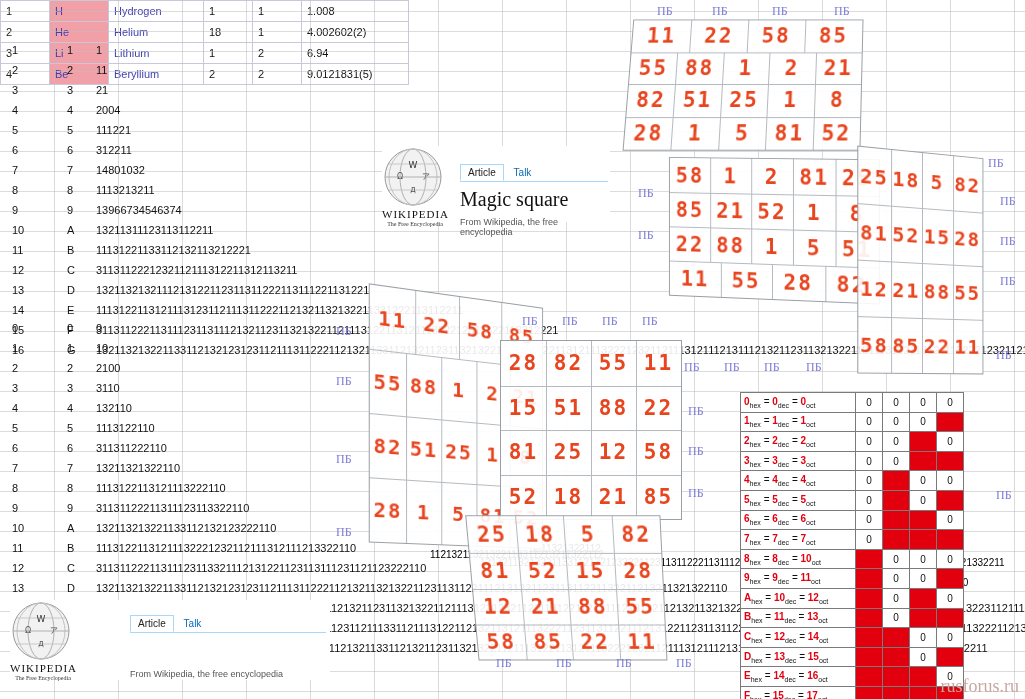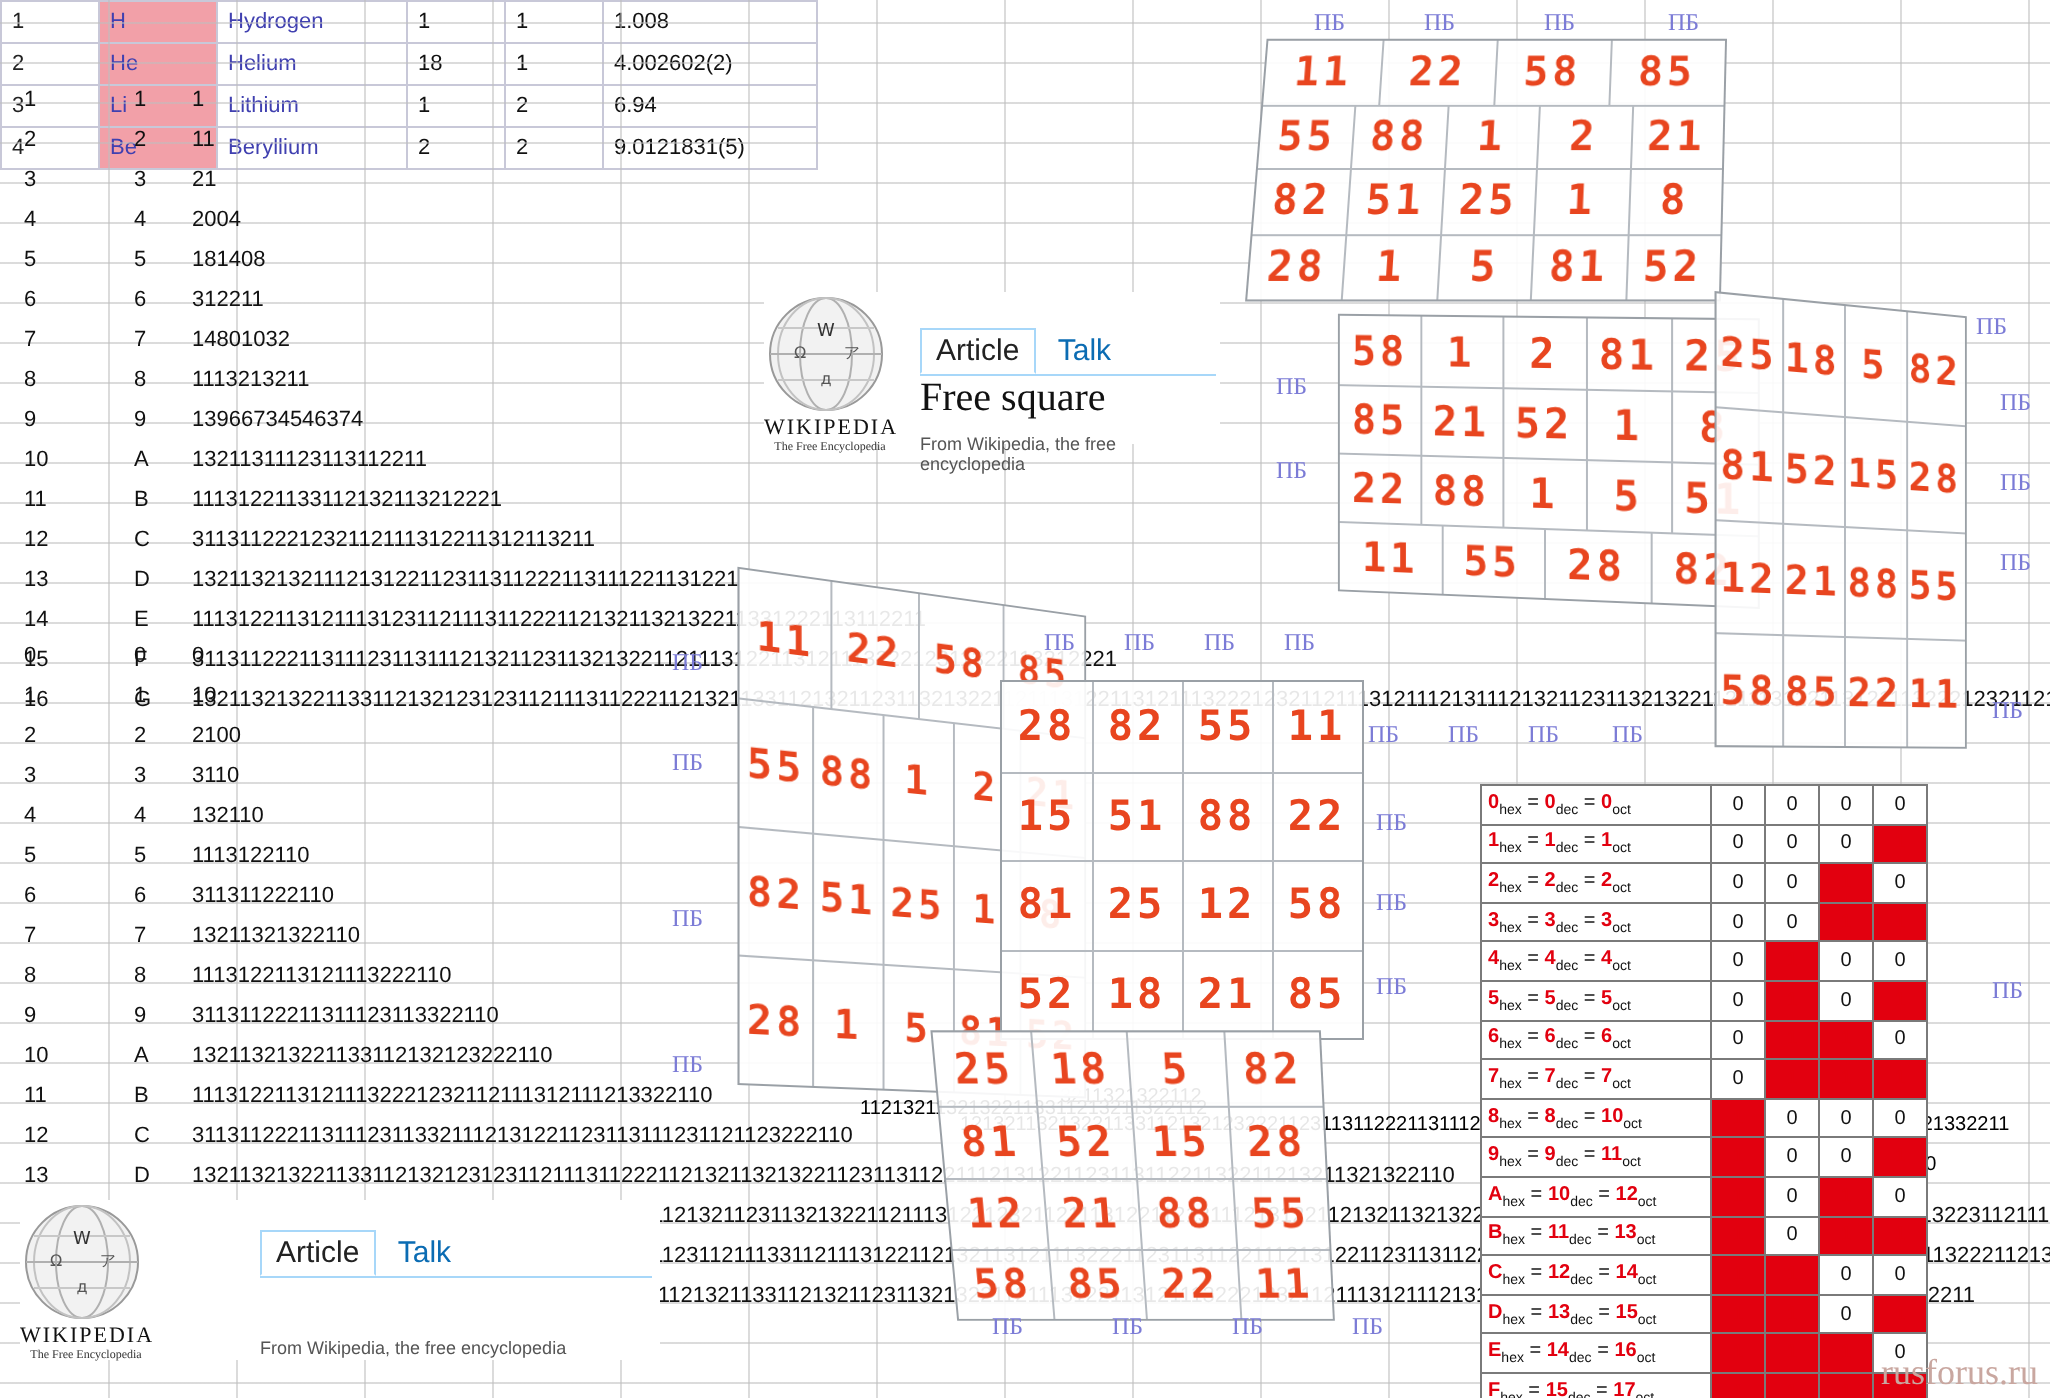--- a/index.html
+++ b/index.html
@@ -32,21 +32,21 @@
   #ptable td.name{width:84px;color:#4040b0;}
   #ptable td.grp{width:38px;}
   #ptable td.per{width:38px;}
   #ptable td.wt{width:96px;}
   
   .wiki{position:absolute;background:#fff;}
   .wiki .globe{position:absolute;left:0;top:0;width:62px;height:62px;}
   .wiki .wmark{position:absolute;left:0;top:62px;width:66px;text-align:center;}
   .wiki .wmark .w1{font-family:"Liberation Serif",serif;font-size:11px;letter-spacing:1px;color:#111;}
   .wiki .wmark .w2{font-family:"Liberation Serif",serif;font-size:6px;color:#333;margin-top:1px;}
-  .wiki .tabs{position:absolute;font-size:15px;color:#0b6cb3;border-bottom:1px solid #a7d7f9;}
+  .wiki .tabs{position:absolute;font-size:10px;color:#0b6cb3;border-bottom:1px solid #a7d7f9;}
   .wiki .tabs span{display:inline-block;padding:2px 7px;}
   .wiki .tabs span.sel{background:#fff;border:1px solid #a7d7f9;border-bottom:1px solid #fff;color:#222;}
   .wiki h1{font-family:"Liberation Serif",serif;font-weight:normal;font-size:20px;margin:0;color:#111;}
   .wiki .sub{font-size:9px;color:#555;margin-top:3px;}
   
   .seg{
     color:#e8451f;
     font-family:"DejaVu Sans Mono", monospace;
     font-weight:bold;
     letter-spacing:2px;
@@ -90,21 +90,21 @@
         <span style="position: absolute; left: 84px;">21</span>
       </div>
       <div style="position: relative; height: 20px; line-height: 20px; white-space: nowrap; overflow: visible;">
         <span style="position: absolute; left: 0px; width: 48px;">4</span>
         <span style="position: absolute; left: 55px; width: 40px;">4</span>
         <span style="position: absolute; left: 84px;">2004</span>
       </div>
       <div style="position: relative; height: 20px; line-height: 20px; white-space: nowrap; overflow: visible;">
         <span style="position: absolute; left: 0px; width: 48px;">5</span>
         <span style="position: absolute; left: 55px; width: 40px;">5</span>
-        <span style="position: absolute; left: 84px;">181408</span>
+        <span style="position: absolute; left: 84px;">111221</span>
       </div>
       <div style="position: relative; height: 20px; line-height: 20px; white-space: nowrap; overflow: visible;">
         <span style="position: absolute; left: 0px; width: 48px;">6</span>
         <span style="position: absolute; left: 55px; width: 40px;">6</span>
         <span style="position: absolute; left: 84px;">312211</span>
       </div>
       <div style="position: relative; height: 20px; line-height: 20px; white-space: nowrap; overflow: visible;">
         <span style="position: absolute; left: 0px; width: 48px;">7</span>
         <span style="position: absolute; left: 55px; width: 40px;">7</span>
         <span style="position: absolute; left: 84px;">14801032</span>
@@ -309,21 +309,21 @@
     </svg>
   </div>
   <div class="wmark">
     <div class="w1">WIKIPEDIA</div>
     <div class="w2">The Free Encyclopedia</div>
   </div>
   <div class="tabs" style="left:78px;top:18px;width:148px;">
     <span class="sel">Article</span>
     <span>Talk</span>
   </div>
-  <h1 style="position:absolute;left:78px;top:42px;">Free square</h1>
+  <h1 style="position:absolute;left:78px;top:42px;">Magic square</h1>
   <div class="sub" style="position:absolute;left:78px;top:68px;">From Wikipedia, the free encyclopedia</div>
 </div>
 
 <div class="wiki" style="left:10px;top:600px;width:320px;height:80px;">
   <div class="globe">
     <svg width="62" height="62" viewBox="0 0 62 62">
       <circle cx="31" cy="31" r="28" fill="#f2f2f2" stroke="#999"></circle>
       <ellipse cx="31" cy="31" rx="13" ry="28" fill="none" stroke="#b0b0b0"></ellipse>
       <ellipse cx="31" cy="31" rx="24" ry="28" fill="none" stroke="#c2c2c2"></ellipse>
       <line x1="3" y1="31" x2="59" y2="31" stroke="#b0b0b0"></line>

